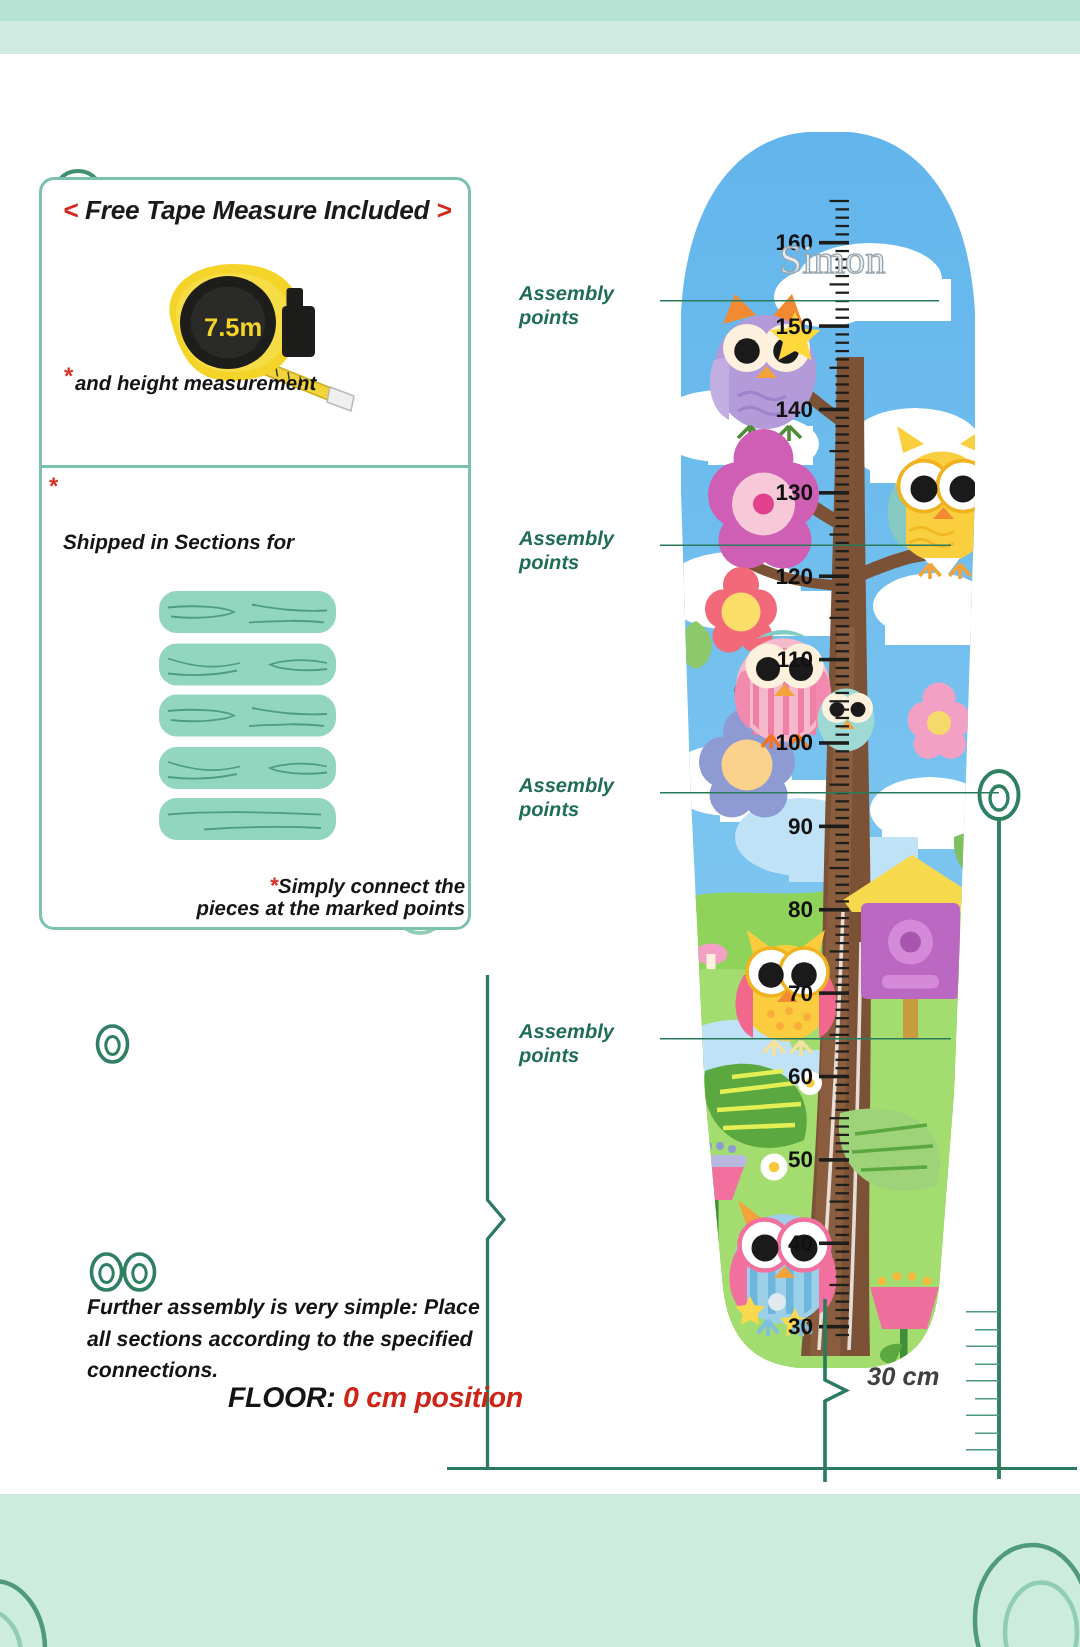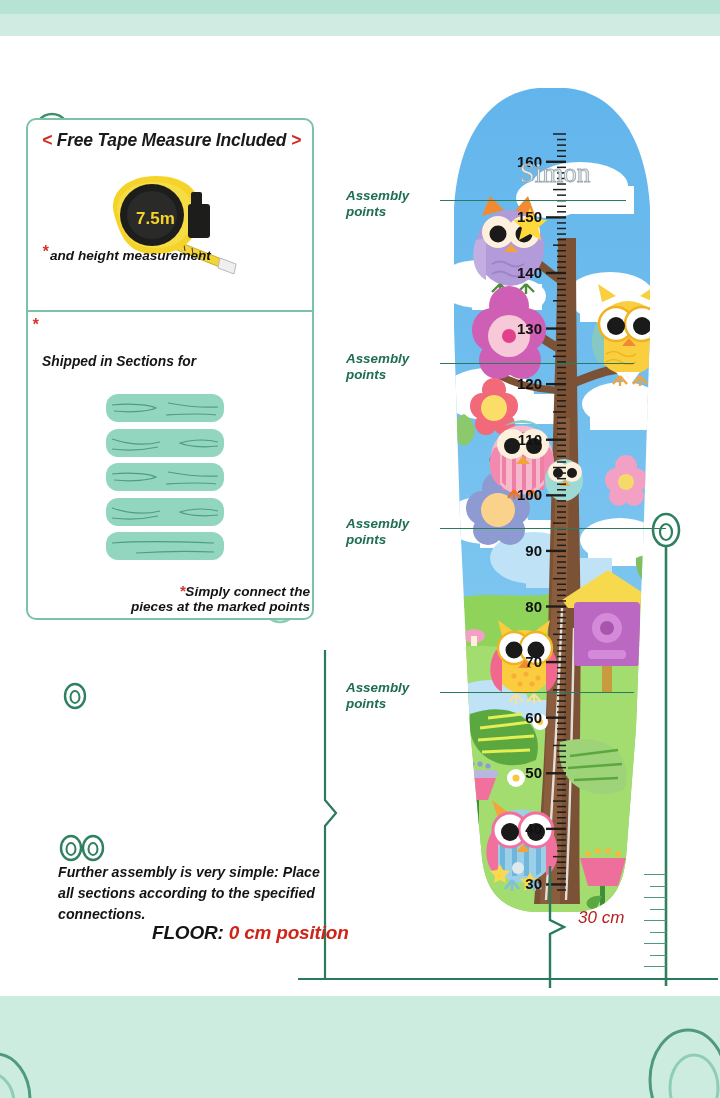--- a/index.html
+++ b/index.html
@@ -91,21 +91,21 @@
     position:absolute;width:96px;
     font-style:italic;font-weight:bold;font-size:13.4px;line-height:15.5px;
     color:#1f6d52;
   }
   .asm-line{position:absolute;height:0;border-top:1.6px solid #2a7a5c;}
 
   
   .guide{position:absolute;background:#2a7a5c;}
   .thirty{
     position:absolute;left:578px;top:908px;white-space:nowrap;
-    font-style:italic;font-weight:normal;font-size:17px;color:#b91c1c;
+    font-style:italic;font-weight:bold;font-size:17px;color:#404040;
   }
   .ruler-tick{position:absolute;height:0;border-top:1.6px solid #4f9a7c;}
 </style>
 </head>
 <body>
 
 <div class="page">
 
   <div class="band-top-dark"></div>
   <div class="band-top-light"></div>

